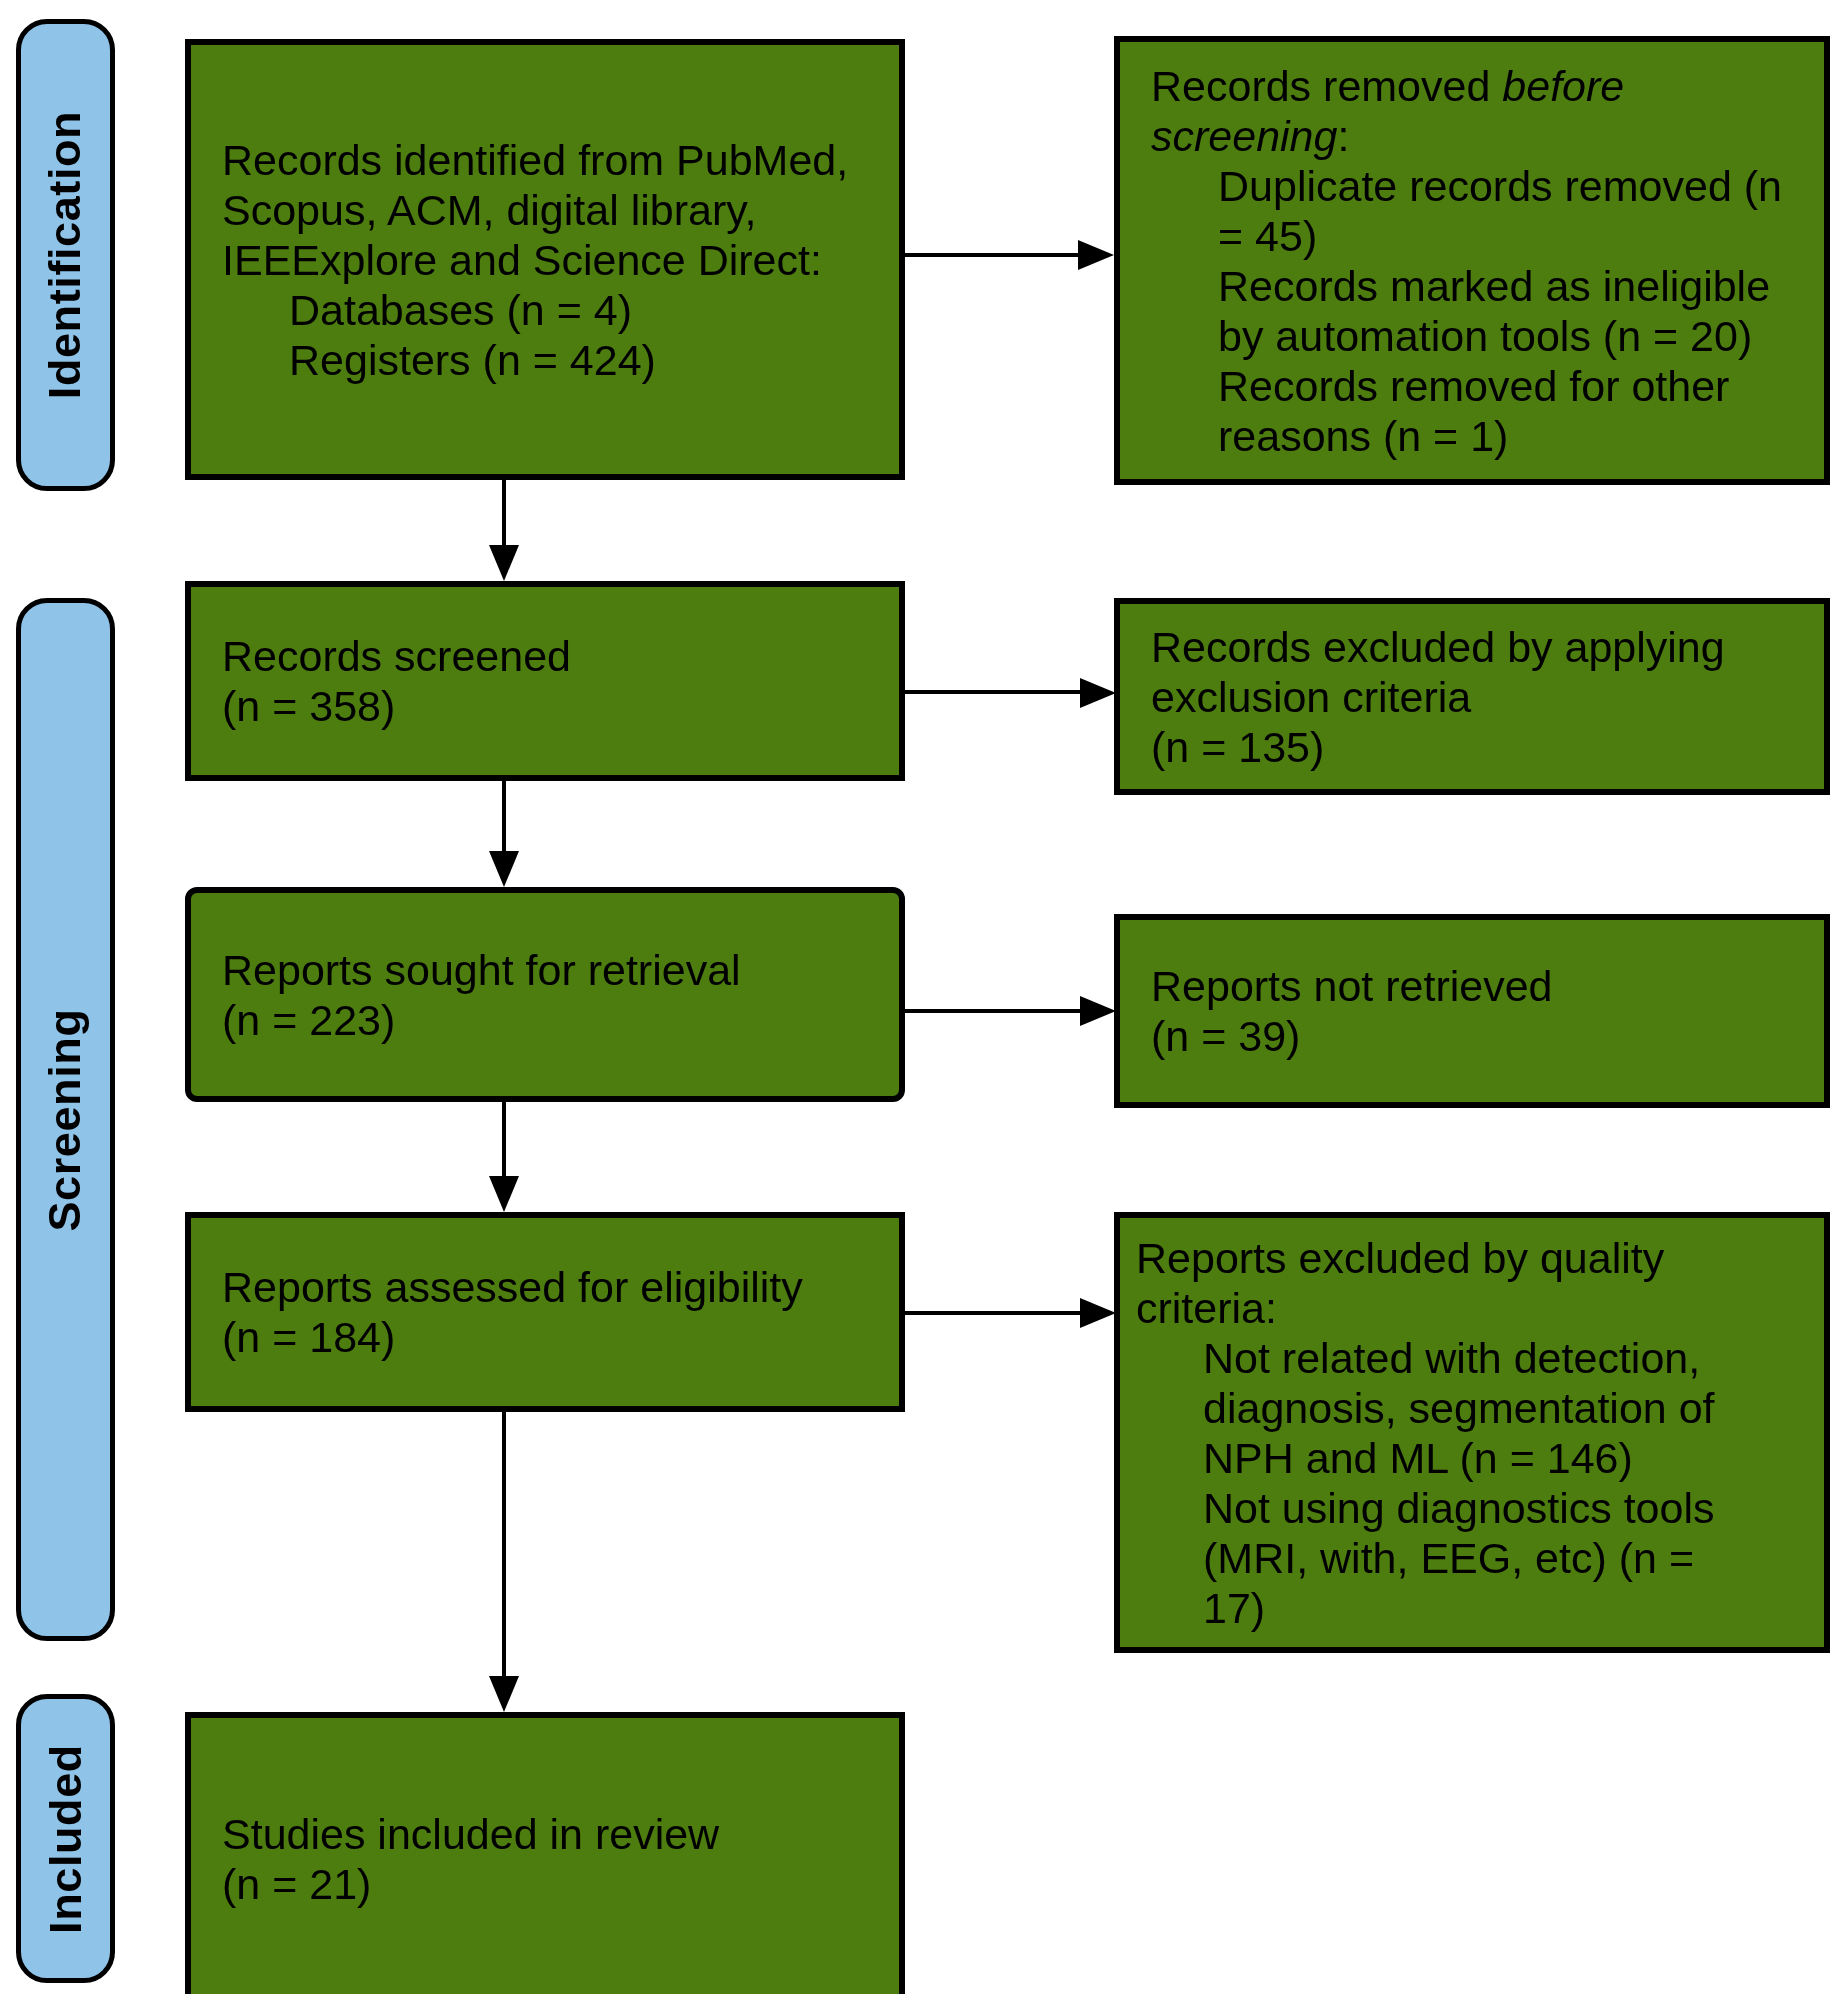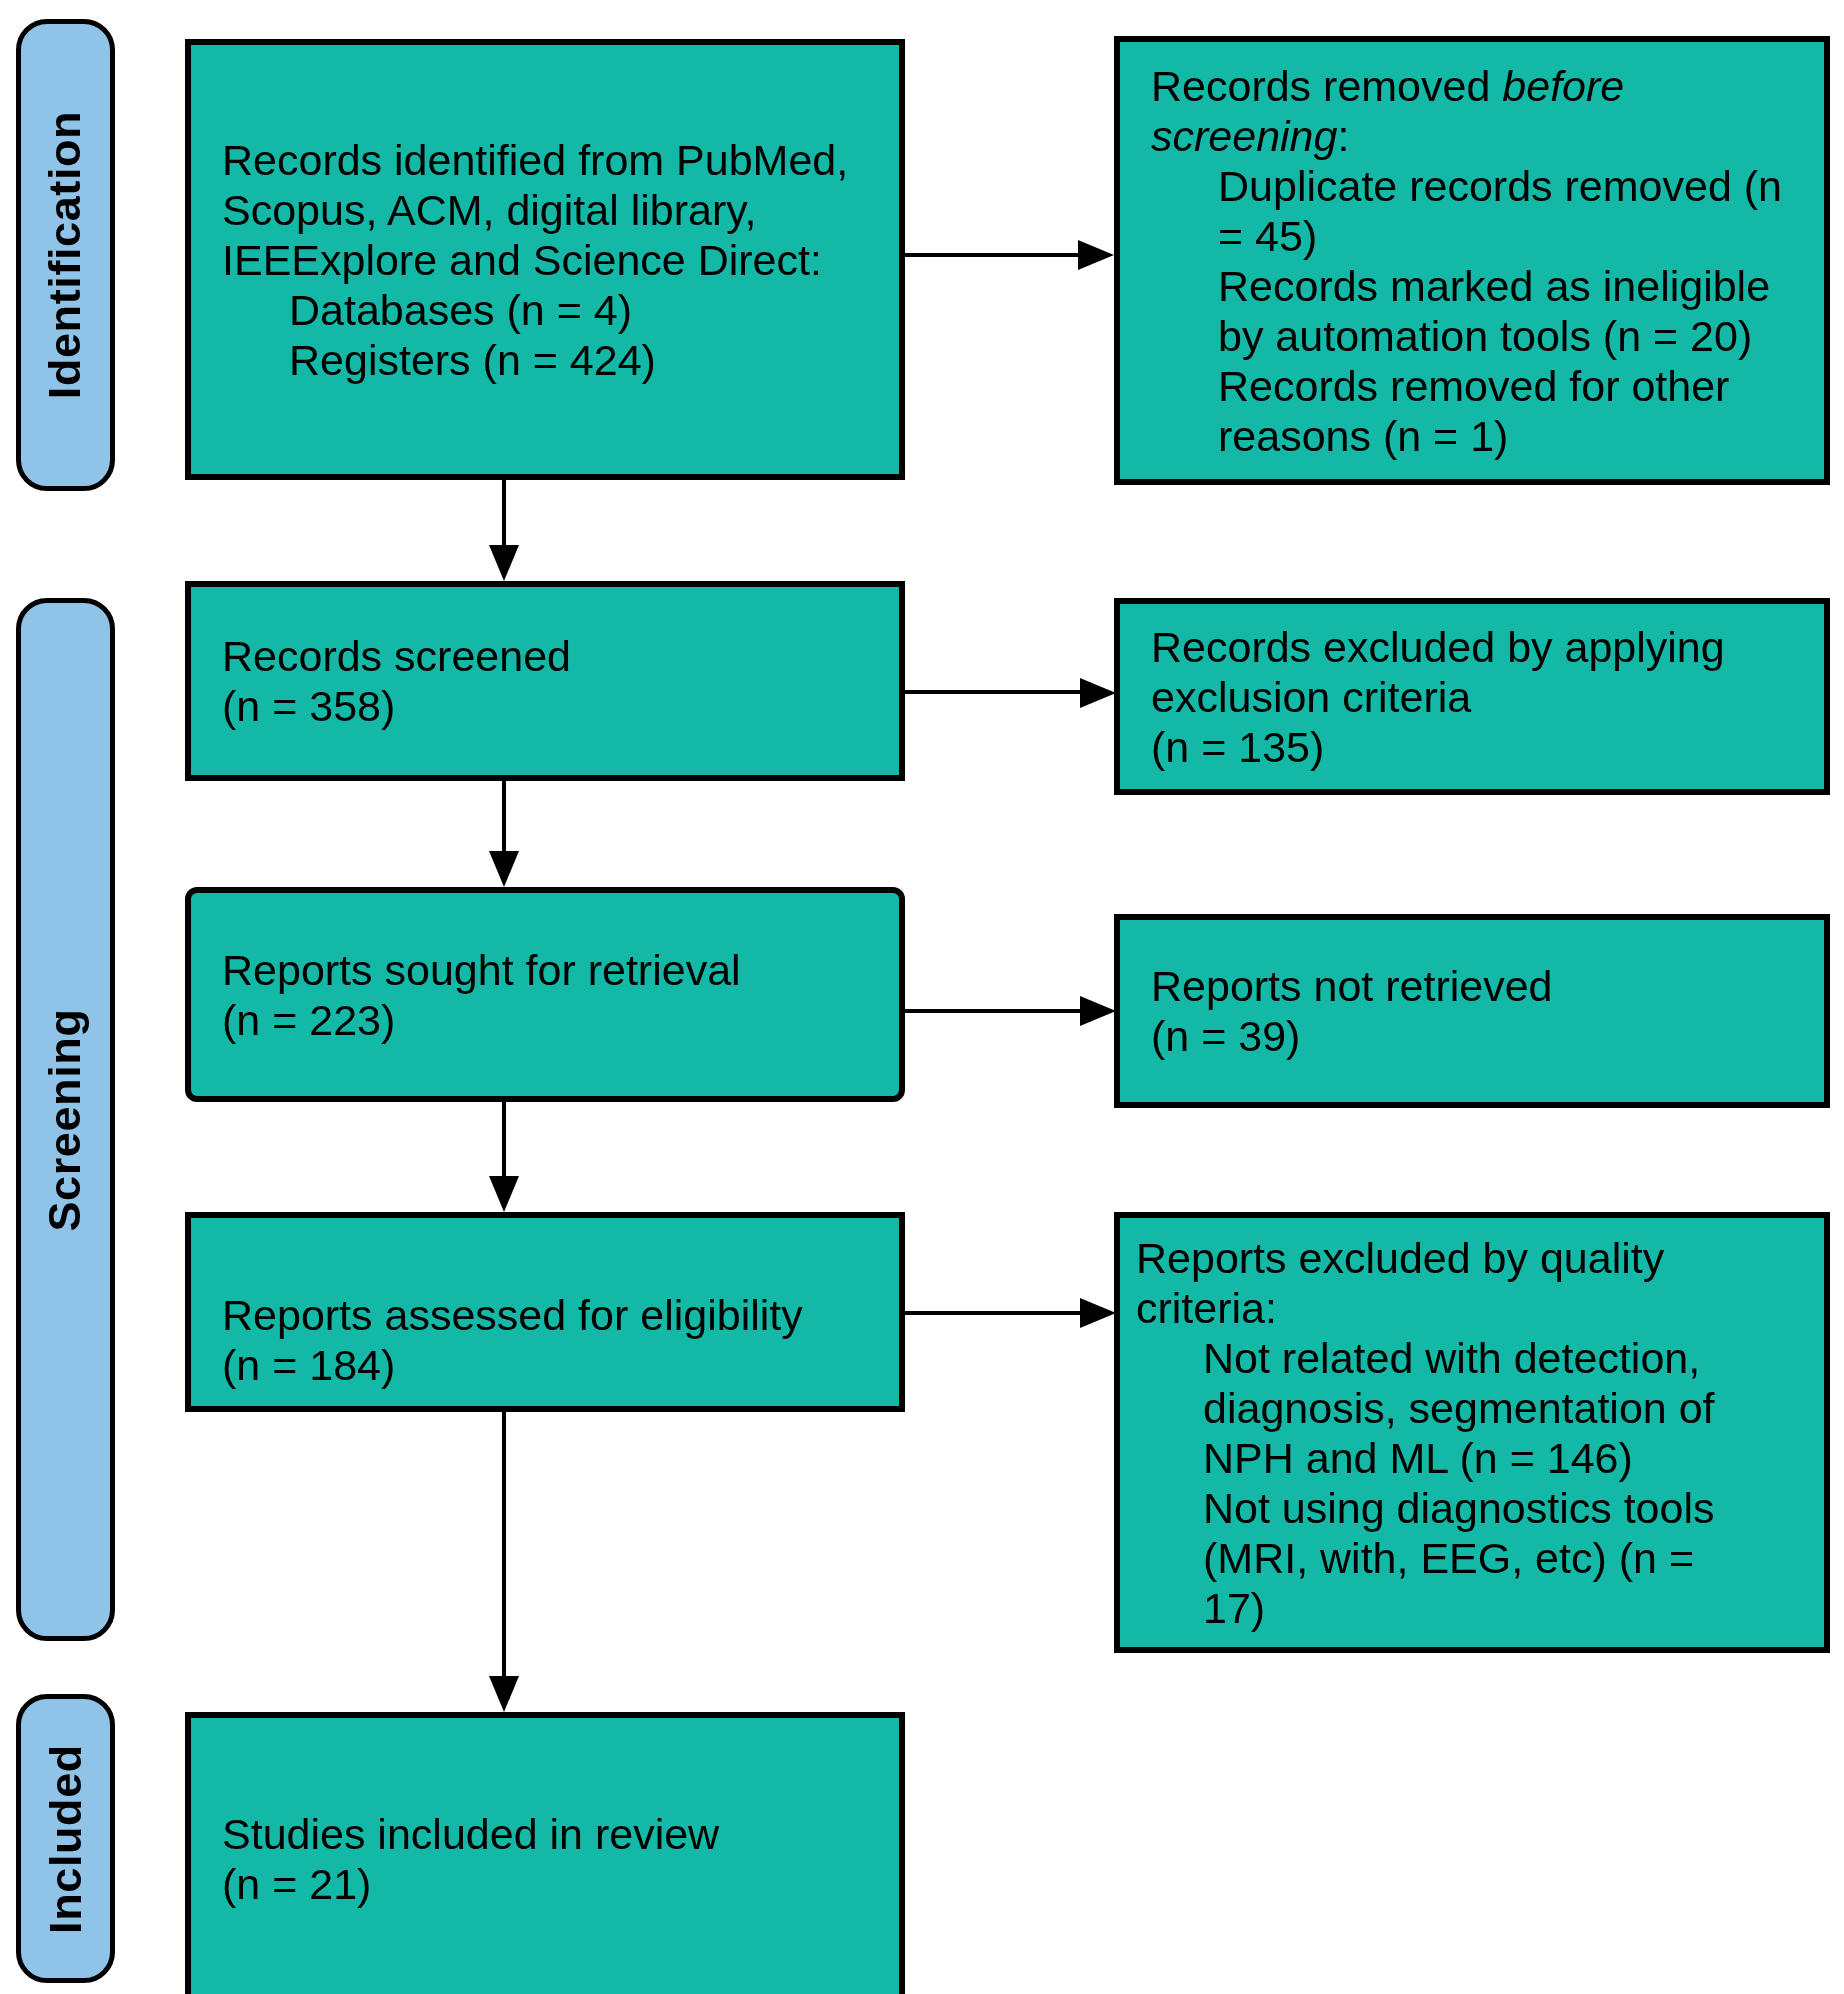--- a/index.html
+++ b/index.html
@@ -33,40 +33,40 @@
     transform: rotate(-90deg);
     white-space: nowrap;
     font-weight: bold;
     font-size: 45px;
     letter-spacing: 0.6px;
   }
 
   
   .box {
     position: absolute;
-    background: #14b8a6;
+    background: #4d7c0f;
     border: 6.5px solid #000;
     box-sizing: border-box;
     display: flex;
     flex-direction: column;
     justify-content: center;
     padding: 15.6px 18px 15.6px 31px;
     font-size: 43px;
     line-height: 50px;
   }
   .col-left  { left: 185px;  width: 720px; }
   .col-right { left: 1114px; width: 716px; }
 
   #box-identified       { top: 39px;   height: 441px; }
   #box-removed          { top: 36px;   height: 449px; }
   #box-screened         { top: 581px;  height: 200px; }
   #box-excluded         { top: 598px;  height: 197px; }
   #box-sought           { top: 887px; height: 215px; border-radius: 12px; }
   #box-not-retrieved    { top: 914px; height: 194px; }
-  #box-assessed         { top: 1212px; height: 200px; justify-content: flex-end; }
+  #box-assessed         { top: 1212px; height: 200px; }
   #box-quality          { top: 1212px; height: 441px; padding-left: 16px; }
   #box-included-studies { top: 1712px; height: 293px; }
 
   .line { white-space: pre-wrap; }
   .line.ind { margin-left: 67px; }
   .it { font-style: italic; }
 
   
   .vline { position: absolute; width: 3.9px; background: #000; }
   .hline { position: absolute; height: 3.9px; background: #000; }

